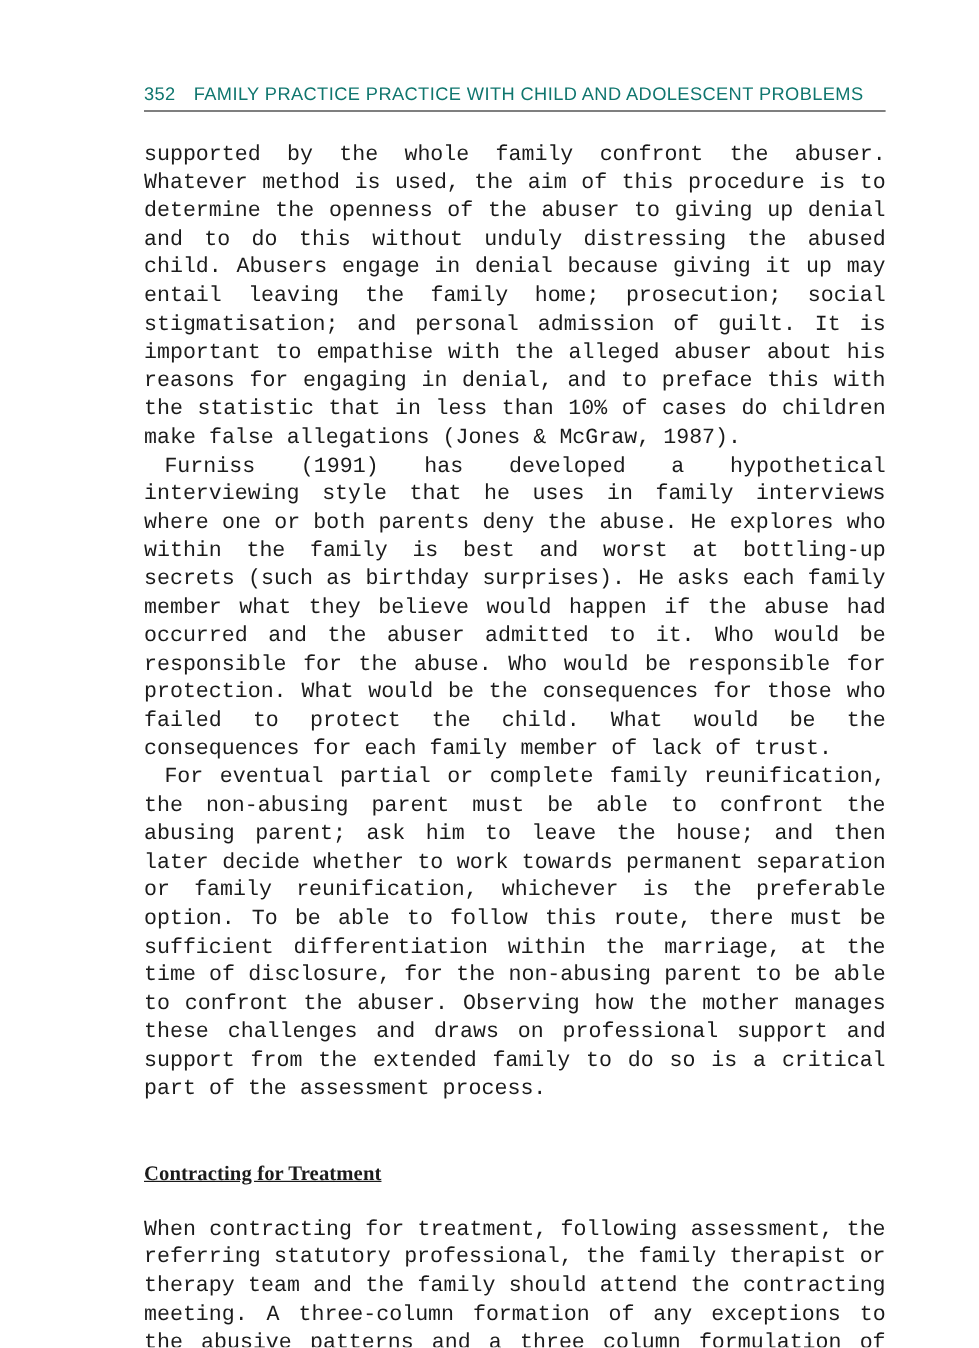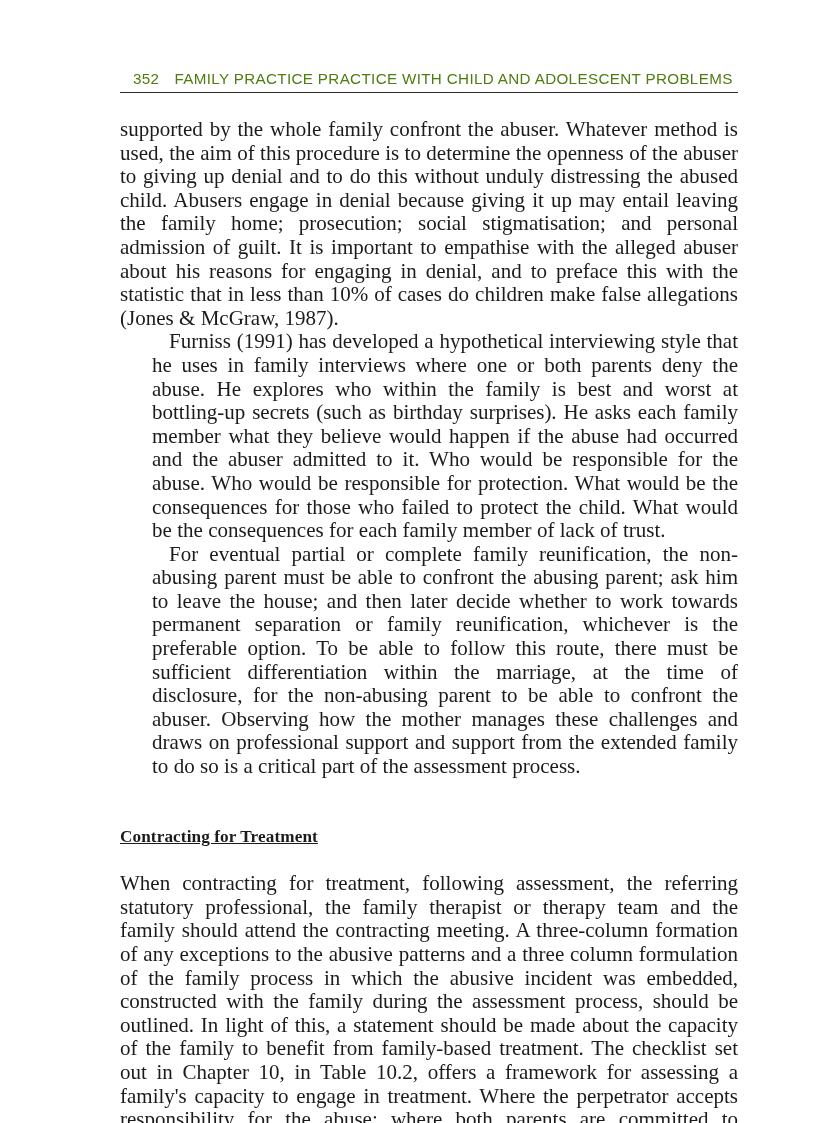--- a/index.html
+++ b/index.html
@@ -27,55 +27,54 @@
   .running-head {
     position: absolute;
     left: 120px;
     top: 70px;
     width: 618px;
   }
   .running-head-line {
     font-family: "Liberation Sans", "DejaVu Sans", sans-serif;
     font-size: 15.2px;
     letter-spacing: 0.35px;
-    color: #4d7c0f;
+    color: #0f766e;
     white-space: nowrap;
     display: flex;
     align-items: center;
-    margin-left: 13px;
   }
   .folio {
     margin-right: 15px;
   }
   .head-rule {
     margin-top: 5px;
     border: 0;
     border-top: 1.6px solid #2b2b2b;
     width: 100%;
   }
 
   
   .textblock {
     position: absolute;
     left: 120px;
     top: 118px;
     width: 618px;
   }
   p.body {
     margin: 0;
-    font-size: 21px;
+    font-size: 18px;
     line-height: 23.6px;
     text-align: justify;
     text-justify: inter-word;
     hyphens: none;
     word-spacing: 0.1px;
+    font-family: Liberation Mono, monospace;
   }
   p.body.indent {
     text-indent: 17px;
-    margin-left: 32px;
   }
   h2.section-heading {
     margin: 0;
     font-size: 17.2px;
     font-weight: bold;
     line-height: 23.6px;
     letter-spacing: 0.1px;
     text-decoration: underline;
   }
   .gap-before-heading { height: 46px; }

